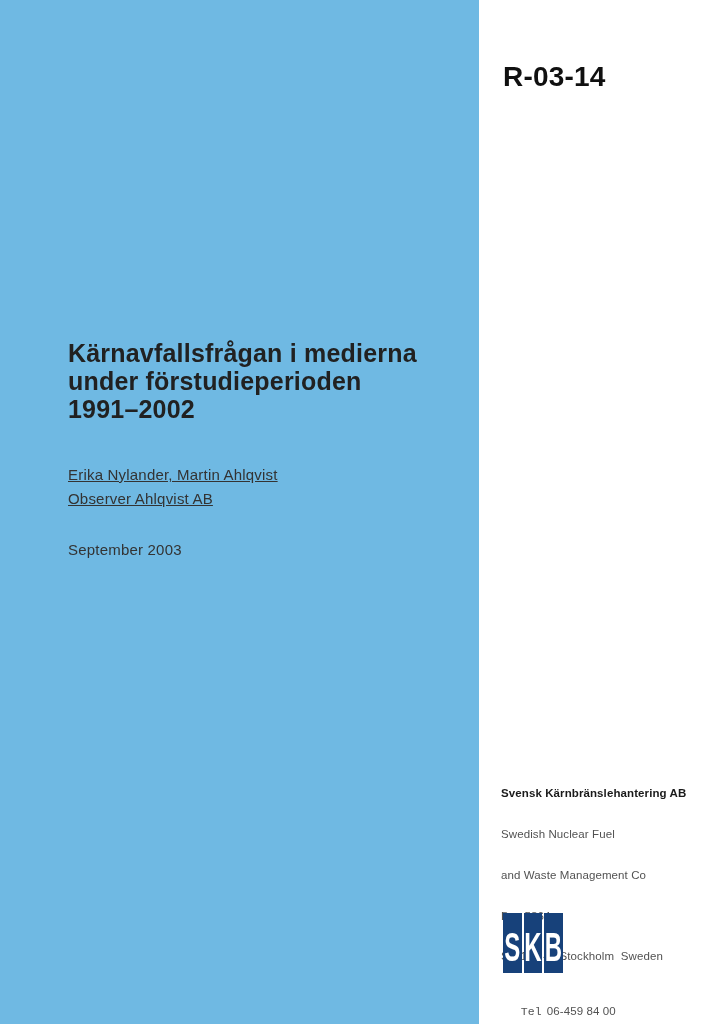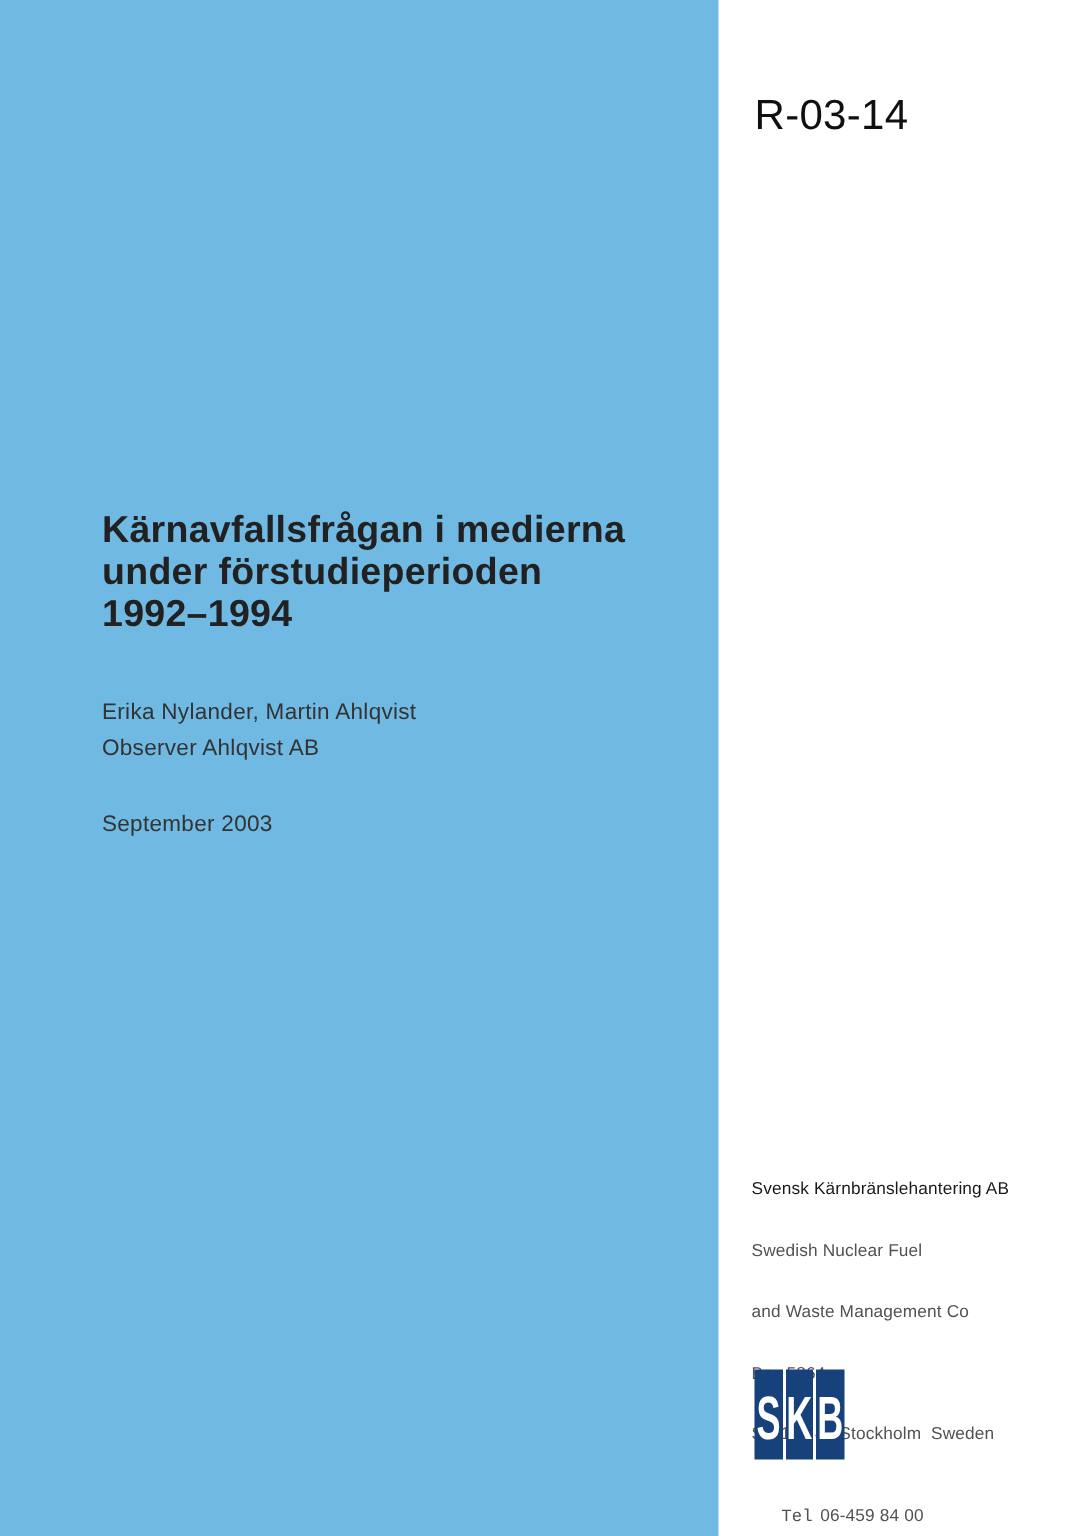--- a/index.html
+++ b/index.html
@@ -15,61 +15,62 @@
   .blue-panel {
     position: absolute;
     left: 0; top: 0;
     width: 479px; height: 1024px;
     background: #6fb9e3;
   }
   .report-number {
     position: absolute;
     left: 503px; top: 62px;
     font-size: 28px;
-    font-weight: normal;
+    font-weight: bold;
     color: #101010;
     line-height: 1.1;
     letter-spacing: 0.2px;
   }
   .title-block {
     position: absolute;
     left: 68px; top: 339px;
     font-size: 25px;
     font-weight: bold;
     color: #212121;
     line-height: 28px;
     letter-spacing: 0.2px;
   }
   .authors-block {
     position: absolute;
     left: 68px; top: 463px;
     font-size: 15px;
     color: #333333;
     line-height: 24px;
     letter-spacing: 0.2px;
+    text-decoration: underline;
   }
   .publication-date {
     position: absolute;
     left: 68px; top: 541px;
     font-size: 15px;
     color: #333333;
     letter-spacing: 0.2px;
     text-align: center;
   }
   .contact-block {
     position: absolute;
     left: 501px; top: 760px;
     font-size: 11.5px;
     line-height: 13.6px;
     color: #525252;
     white-space: pre-wrap;
     letter-spacing: 0.1px;
   }
   .contact-block .publisher-name {
-    font-weight: normal;
+    font-weight: bold;
     color: #1a1a1a;
   }
   .contact-row .lbl {
     display: inline-block;
     width: 26px;
     font-family: Liberation Mono, monospace;
   }
   .skb-logo {
     position: absolute;
     left: 503px; top: 913px;
@@ -100,21 +101,21 @@
 
 <div class="page">
 
   <div class="blue-panel"></div>
 
   <div class="report-number">R-03-14</div>
 
   <div class="title-block">
     <div>Kärnavfallsfrågan i medierna</div>
     <div>under förstudieperioden</div>
-    <div>1992–1994</div>
+    <div>1991–2002</div>
   </div>
 
   <div class="authors-block">
     <div>Erika Nylander, Martin Ahlqvist</div>
     <div>Observer Ahlqvist AB</div>
   </div>
 
   <div class="publication-date">September 2003</div>
 
   <div class="contact-block">

